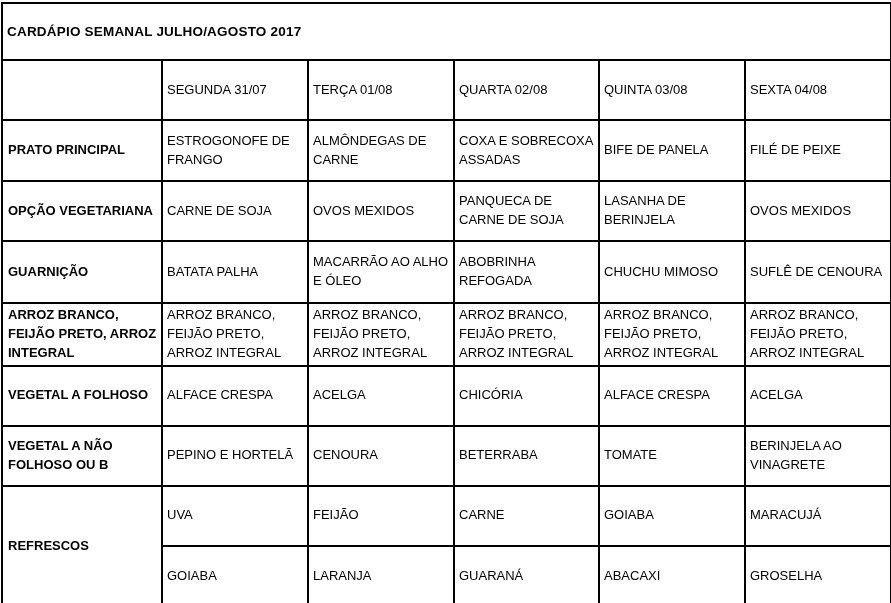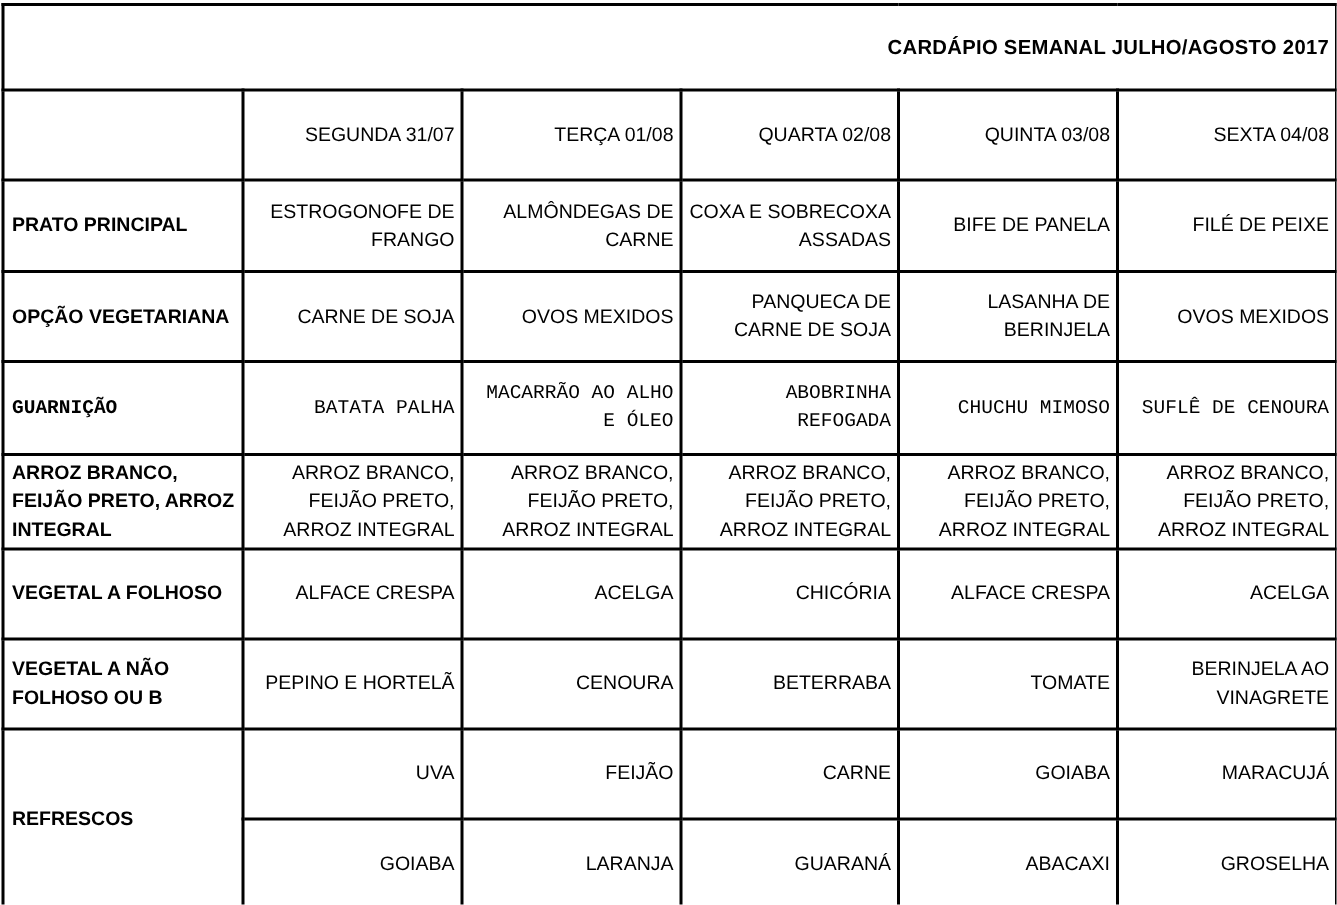--- a/index.html
+++ b/index.html
@@ -19,40 +19,40 @@
     border-collapse: collapse;
     table-layout: fixed;
     margin: 2px 0 0 1px;
     width: 889px;
   }
   .menu td {
     border: 2px solid #000000;
     padding: 2px 4px;
     font-size: 13px;
     line-height: 1.45;
-    text-align: right;
+    text-align: left;
     vertical-align: middle;
     word-wrap: break-word;
   }
   td.title-cell {
     font-weight: bold;
     font-size: 13.5px;
     letter-spacing: 0.2px;
   }
   td.day {
     font-weight: normal;
   }
   td.label {
     font-weight: bold;
     text-align: left;
     padding-left: 5px;
     padding-right: 3px;
   }
   tr.h57 { height: 57px; }
-  tr.h58 { height: 62px; font-family: Liberation Mono, monospace; }
+  tr.h58 { height: 62px; }
   tr.h60 { height: 60px; }
   tr.h61 { height: 61px; margin-top: 25px; }
   tr.h62 { height: 62px; }
 </style>
 </head>
 <body>
 
 <table class="menu">
   <colgroup>
     <col style="width:160px">

